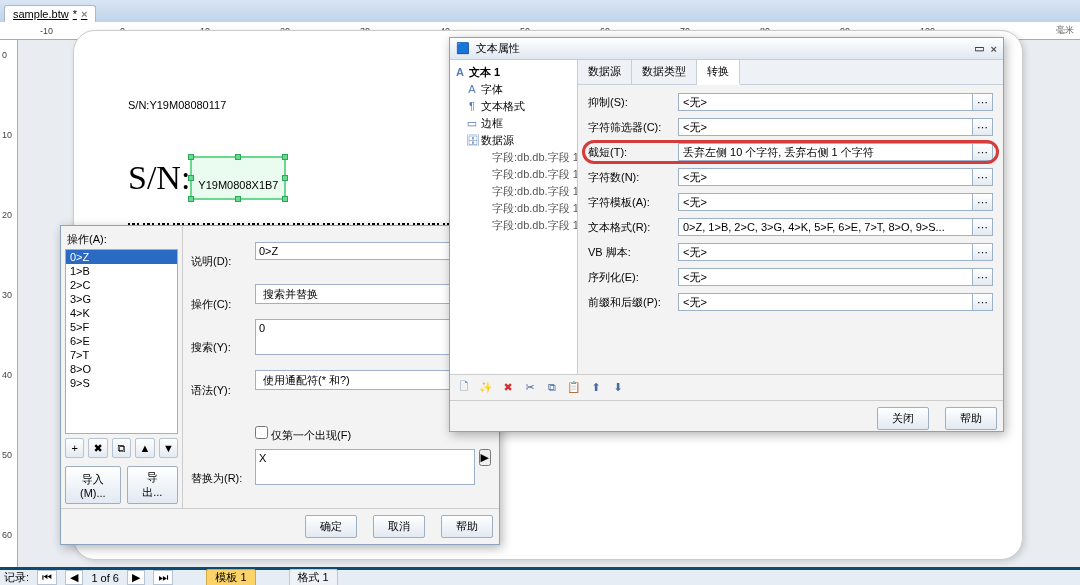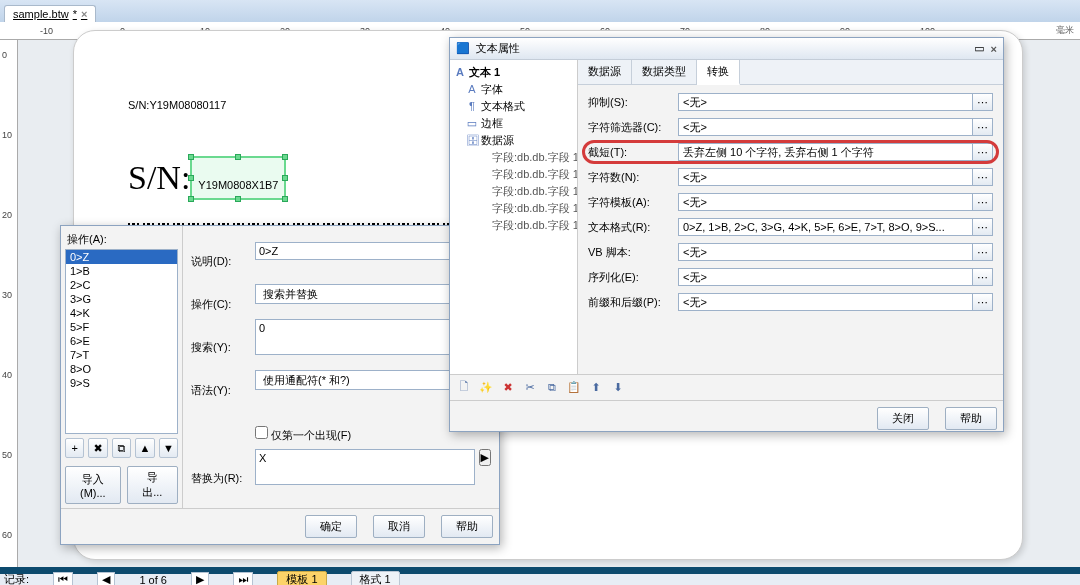--- a/index.html
+++ b/index.html
@@ -65,22 +65,22 @@
 .prop-row{display:flex;align-items:center;margin-bottom:7px;gap:2px;}
 .prop-row label{width:88px;}
 .prop-field{flex:1;display:flex;}
 .prop-field input{flex:1;border:1px solid #9db1c9;padding:2px 4px;background:#fff;}
 .prop-field .pick{width:20px;border:1px solid #9db1c9;border-left:none;background:linear-gradient(#fff,#e3eaf2);cursor:pointer;display:flex;align-items:center;justify-content:center;}
 .hl{position:relative;}
 .hl::after{content:"";position:absolute;left:-6px;right:-6px;top:-3px;bottom:-3px;border:3px solid #d43b3b;border-radius:14px;pointer-events:none;}
 .prop-toolbar{height:26px;border-top:1px solid #ccc;display:flex;align-items:center;padding:0 6px;gap:6px;}
 .prop-toolbar span{width:16px;height:16px;display:inline-flex;align-items:center;justify-content:center;color:#4a6aa0;cursor:pointer;}
 
-.status-bar{position:absolute;left:0;right:0;bottom:0;height:18px;background:#e7edf5;border-top:7px solid #0c4a6e;display:flex;align-items:center;font-size:10px;padding:0 4px;gap:24px;}
-.sb-tab{background:#fcd368;border:1px solid #caa946;padding:0 8px;border-radius:2px 2px 0 0;}
+.status-bar{position:absolute;left:0;right:0;bottom:0;height:18px;background:#e7edf5;border-top:3px solid #0c4a6e;display:flex;align-items:center;font-size:10px;padding:0 4px;gap:8px;}
+.sb-tab{background:#fcd368;border:1px solid #caa946;padding:0 8px;border-radius:2px 2px 0 0;margin-left:25px;}
 .nav-btn{border:1px solid #b5c3d3;padding:0 4px;background:#fff;}
 </style>
 </head>
 <body>
 
 <div class="tab-bar">
   <div class="doc-tab">
     <span>sample.btw</span>
       <span>*</span>
     <span class="close-x">×</span>

